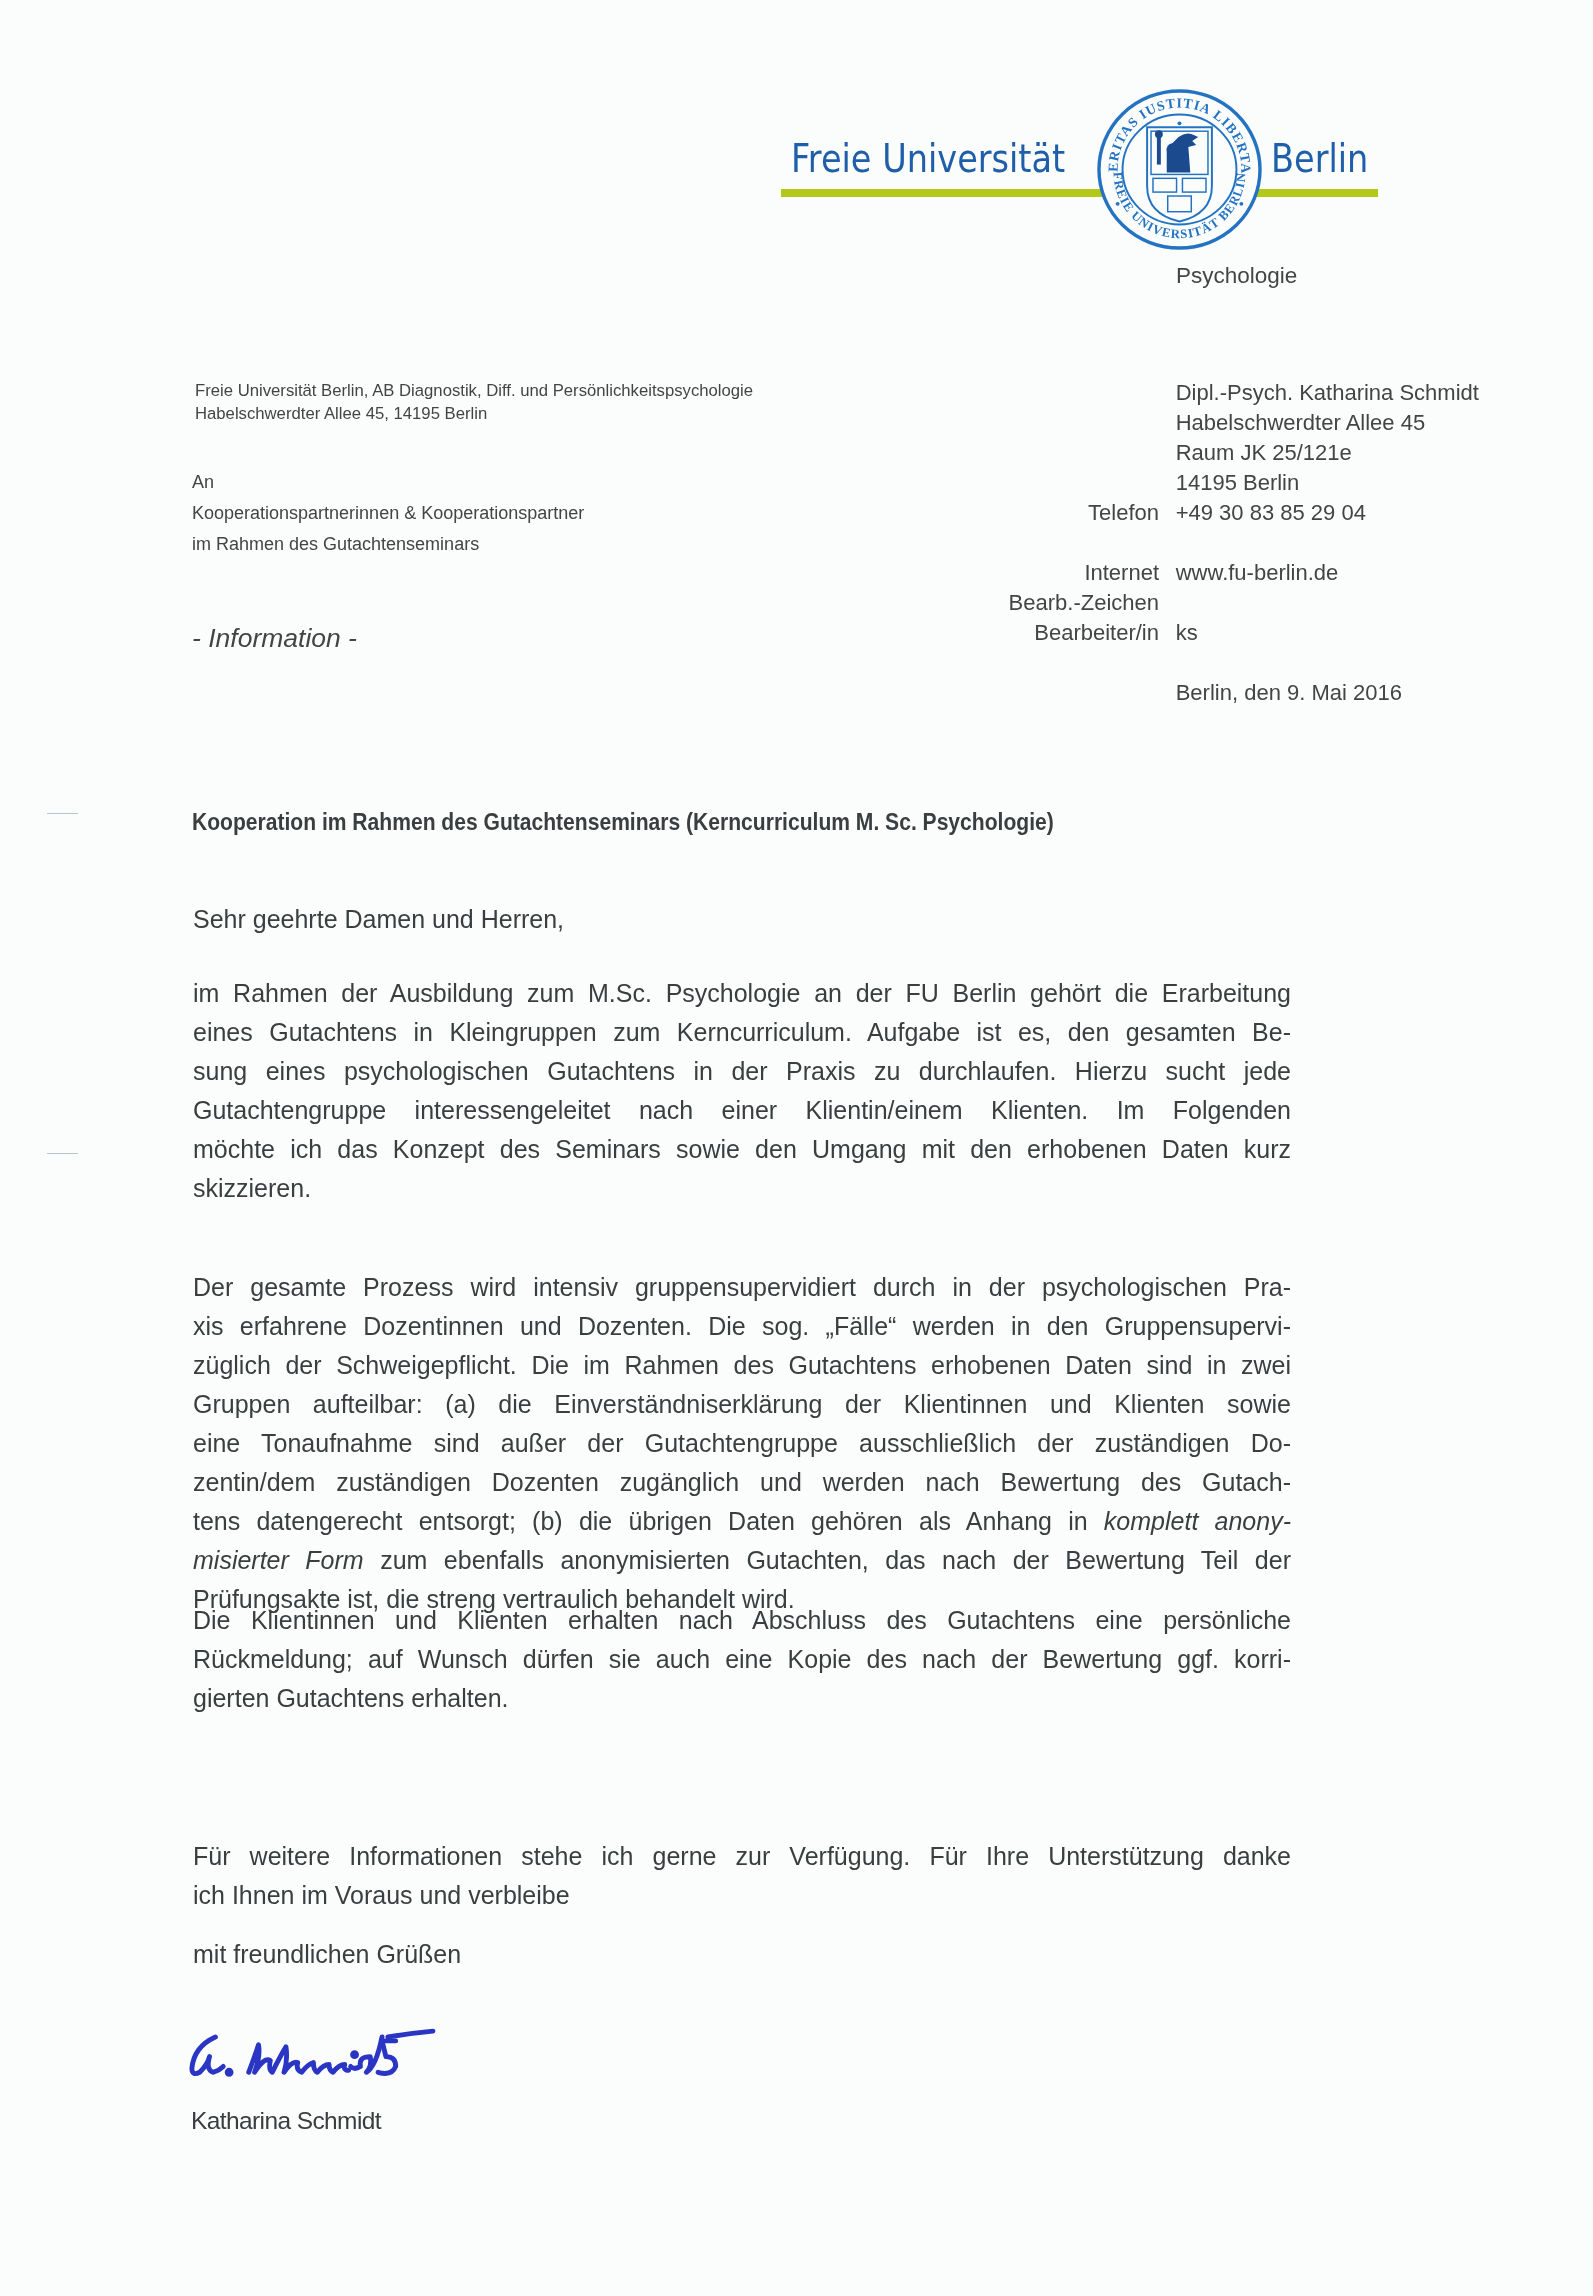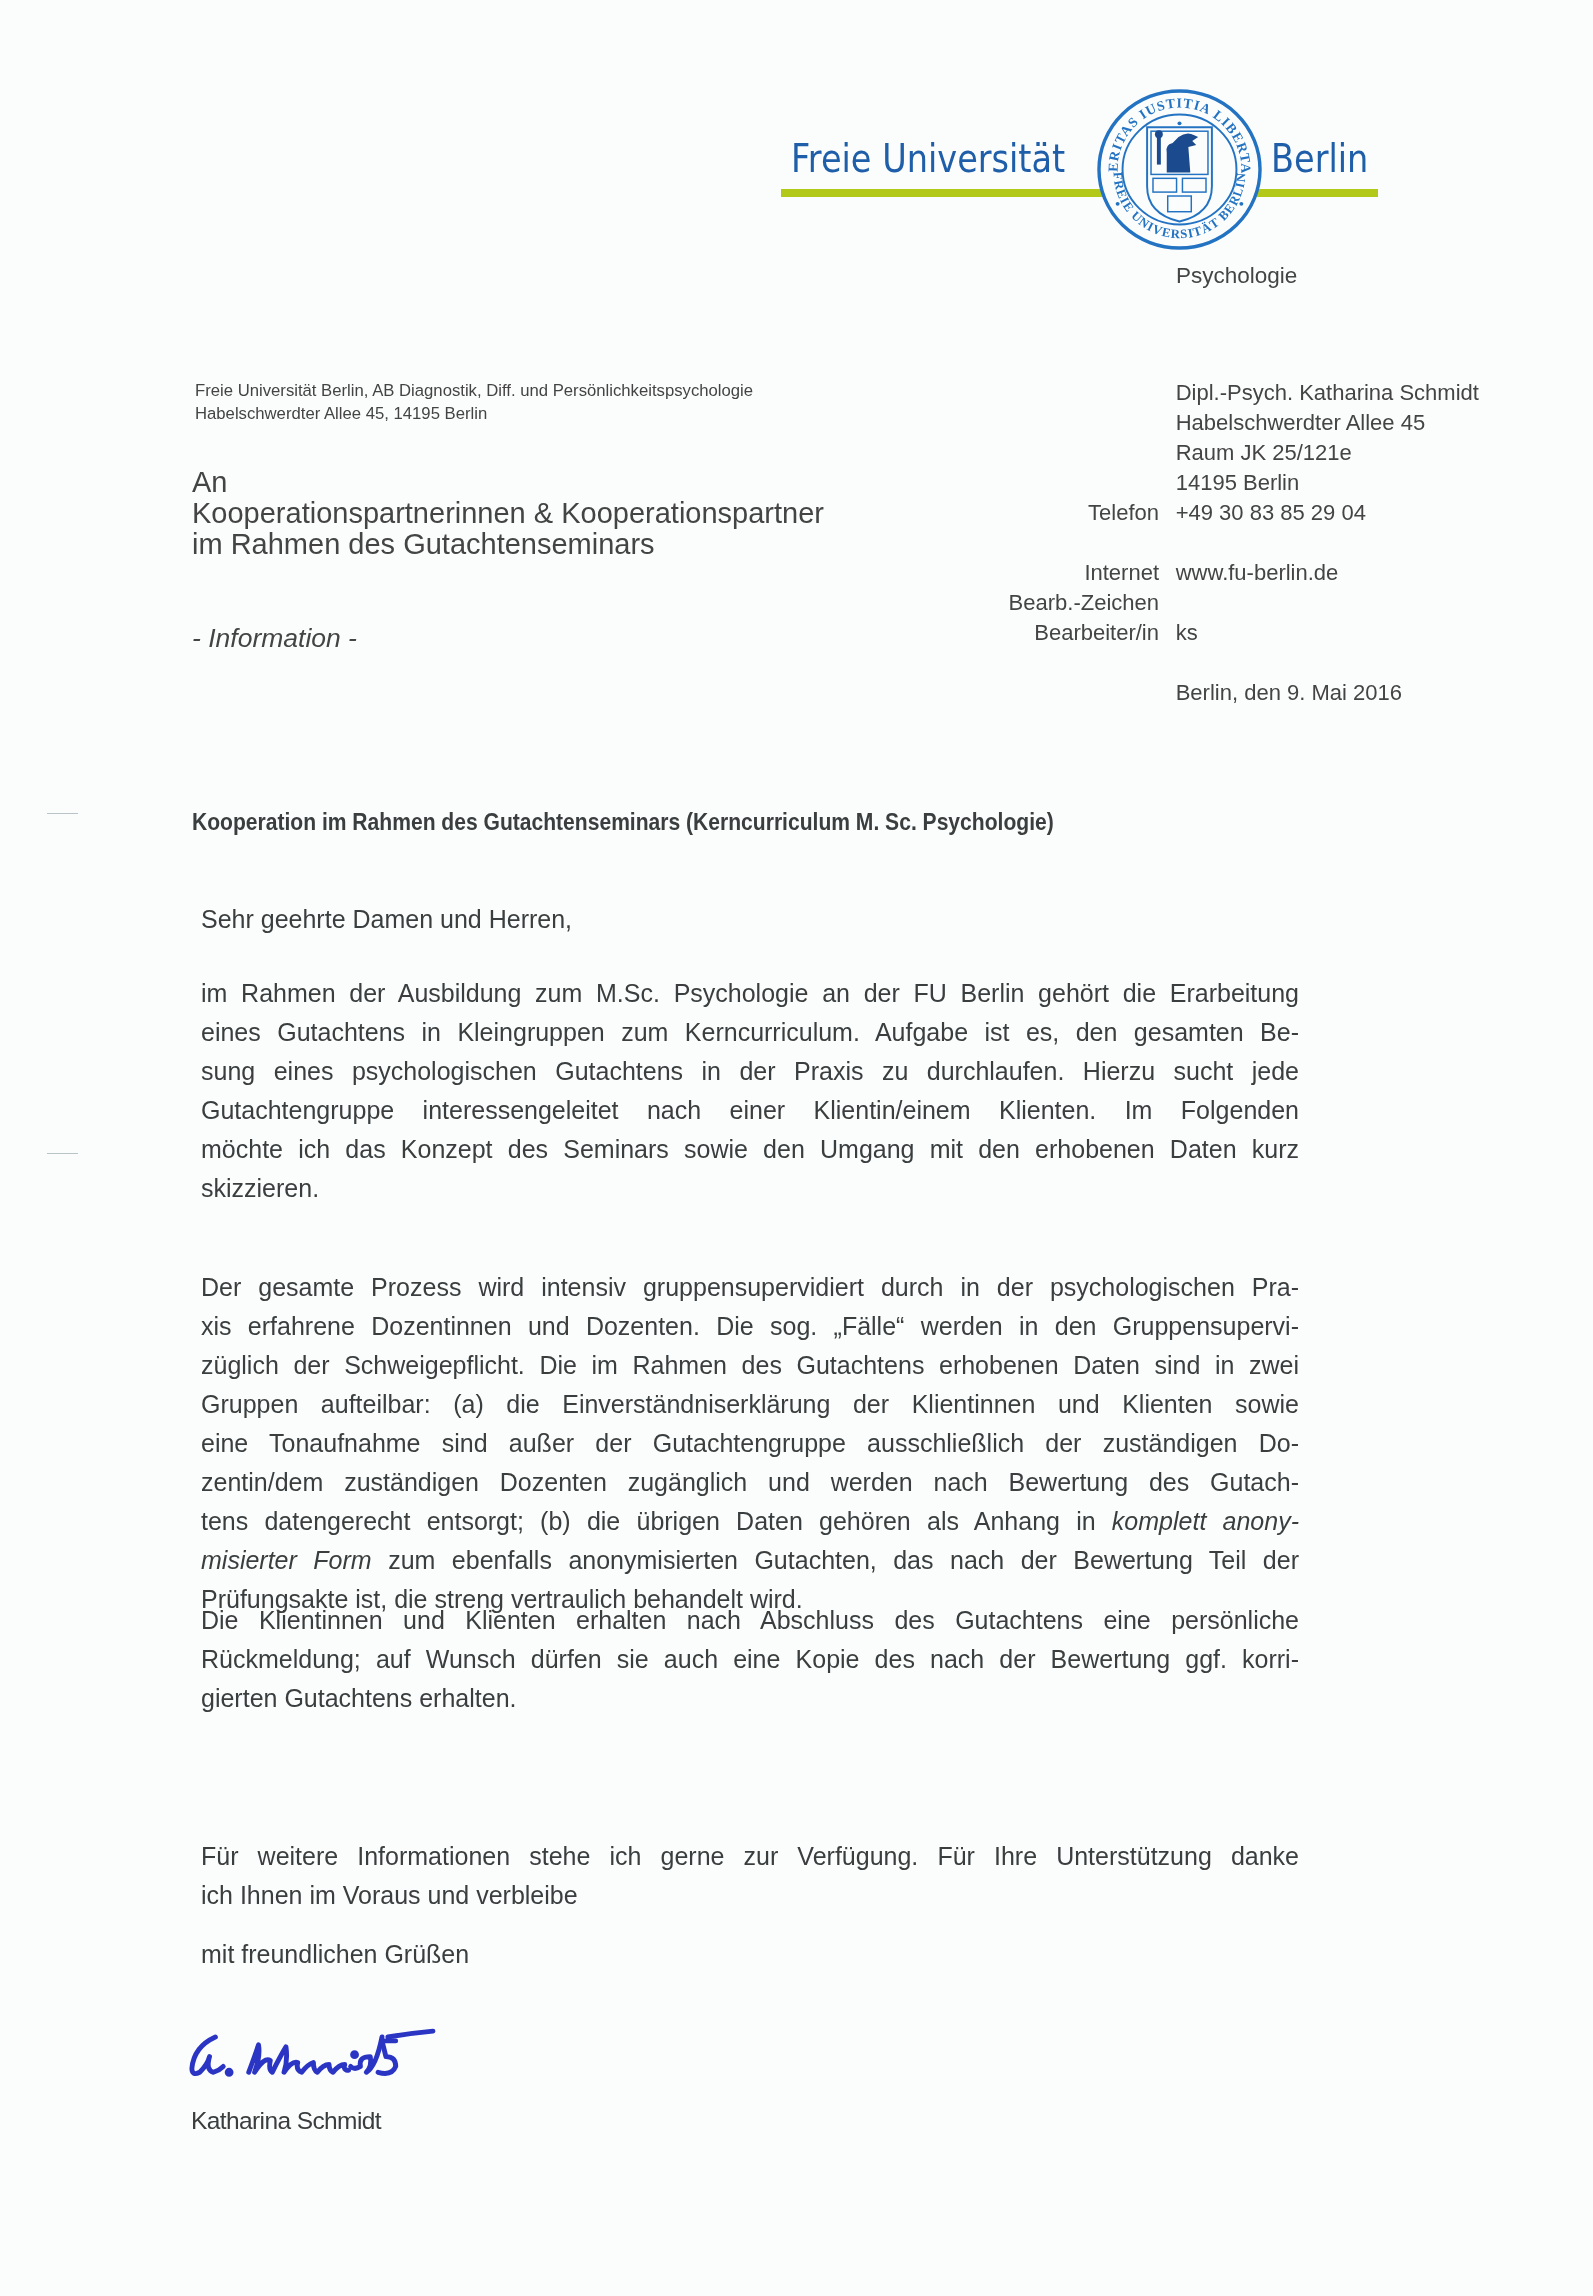--- a/index.html
+++ b/index.html
@@ -12,35 +12,35 @@
   .logo-text {
     position: absolute; top: 133px; font-family: "DejaVu Sans", sans-serif;
     font-size: 39px; color: #1f5ea8; letter-spacing: 0px; line-height: 51px;
     transform: scaleX(0.86); transform-origin: left top; white-space: nowrap;
   }
   .logo-bar { position: absolute; left: 781px; top: 189px; width: 597px; height: 7.8px; background: #b3c91a; }
   .seal { position: absolute; left: 1096px; top: 88px; width: 167px; height: 163px; }
   .dept { position: absolute; left: 1176px; top: 263px; font-size: 22.5px; color: #444; }
 
   .sender { position: absolute; left: 195px; top: 380px; font-size: 16.7px; line-height: 22.5px; color: #444; white-space: nowrap; }
-  .recipient { position: absolute; left: 192px; top: 467px; font-size: 29px; line-height: 31px; color: #444; white-space: nowrap; }
+  .recipient { position: absolute; left: 192px; top: 467px; font-size: 18px; line-height: 31px; color: #444; white-space: nowrap; }
   .info-tag { position: absolute; left: 192px; top: 623px; font-size: 26.5px; font-style: italic; color: #444; }
 
   .contact { position: absolute; left: 980px; top: 378px; font-size: 22px; line-height: 30px; color: #444; }
   .contact-row { display: flex; height: 30px; }
   .contact-row .lbl { width: 179px; text-align: right; padding-right: 16.7px; white-space: nowrap; }
   .contact-row .val { white-space: nowrap; }
   .gap { height: 30px; }
 
   .fold-mark { position: absolute; left: 47px; width: 31px; height: 1px; background: #b9c4c8; }
 
   .subject { position: absolute; left: 192px; top: 808px; font-size: 24.5px; font-weight: bold; color: #3a3e3e;
              white-space: nowrap; transform: scaleX(0.86); transform-origin: left top; }
 
-  .body-text { position: absolute; left: 193px; width: 1098px; font-size: 25px; line-height: 39px; color: #3a3e3e; margin-left: 8px; }
+  .body-text { position: absolute; left: 193px; width: 1098px; font-size: 25px; line-height: 39px; color: #3a3e3e; }
   .line { display: block; height: 39px; white-space: nowrap; }
   .line.j { text-align: justify; text-align-last: justify; white-space: normal; overflow: hidden; }
   em { font-style: italic; }
 
   .signature { position: absolute; left: 186px; top: 2027px; width: 294px; height: 69px; }
   .sig-name { position: absolute; left: 191px; top: 2107px; font-size: 24.5px; color: #3a3e3e; letter-spacing: -0.6px; }
 </style>
 </head>
 <body>
 

